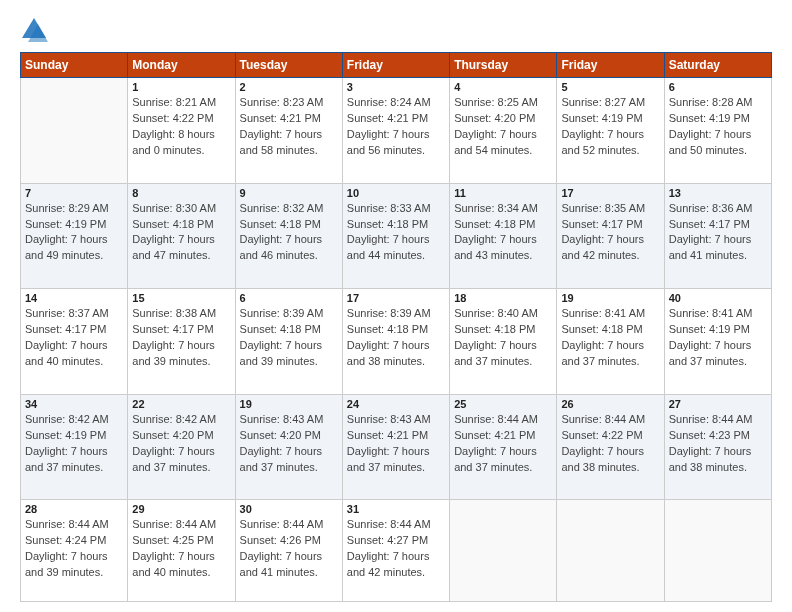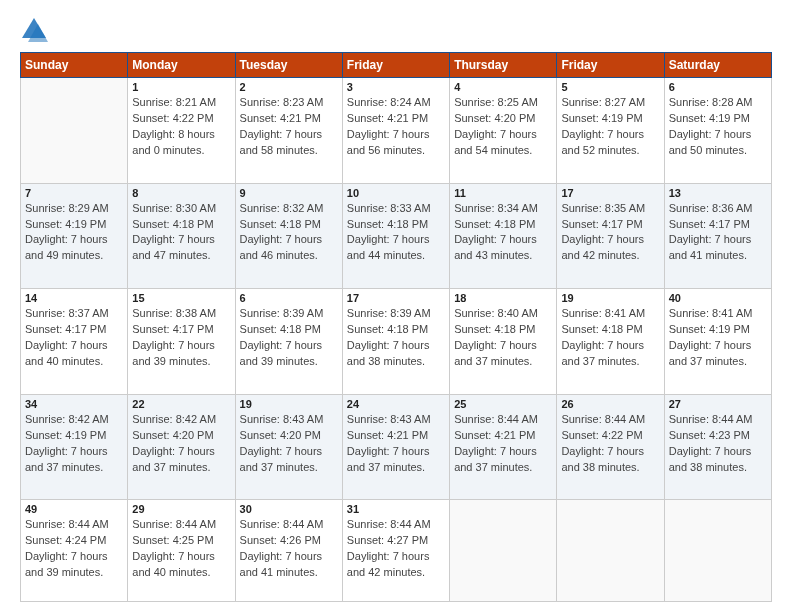--- a/index.html
+++ b/index.html
@@ -245,21 +245,21 @@
             <span class="day-number">26</span>
             <div class="day-info">Sunrise: 8:44 AM<br>Sunset: 4:22 PM<br>Daylight: 7 hours and 38 minutes.</div>
           </td>
           <td>
             <span class="day-number">27</span>
             <div class="day-info">Sunrise: 8:44 AM<br>Sunset: 4:23 PM<br>Daylight: 7 hours and 38 minutes.</div>
           </td>
         </tr>
         <tr>
           <td>
-            <span class="day-number">49</span>
+            <span class="day-number">28</span>
             <div class="day-info">Sunrise: 8:44 AM<br>Sunset: 4:24 PM<br>Daylight: 7 hours and 39 minutes.</div>
           </td>
           <td>
             <span class="day-number">29</span>
             <div class="day-info">Sunrise: 8:44 AM<br>Sunset: 4:25 PM<br>Daylight: 7 hours and 40 minutes.</div>
           </td>
           <td>
             <span class="day-number">30</span>
             <div class="day-info">Sunrise: 8:44 AM<br>Sunset: 4:26 PM<br>Daylight: 7 hours and 41 minutes.</div>
           </td>

